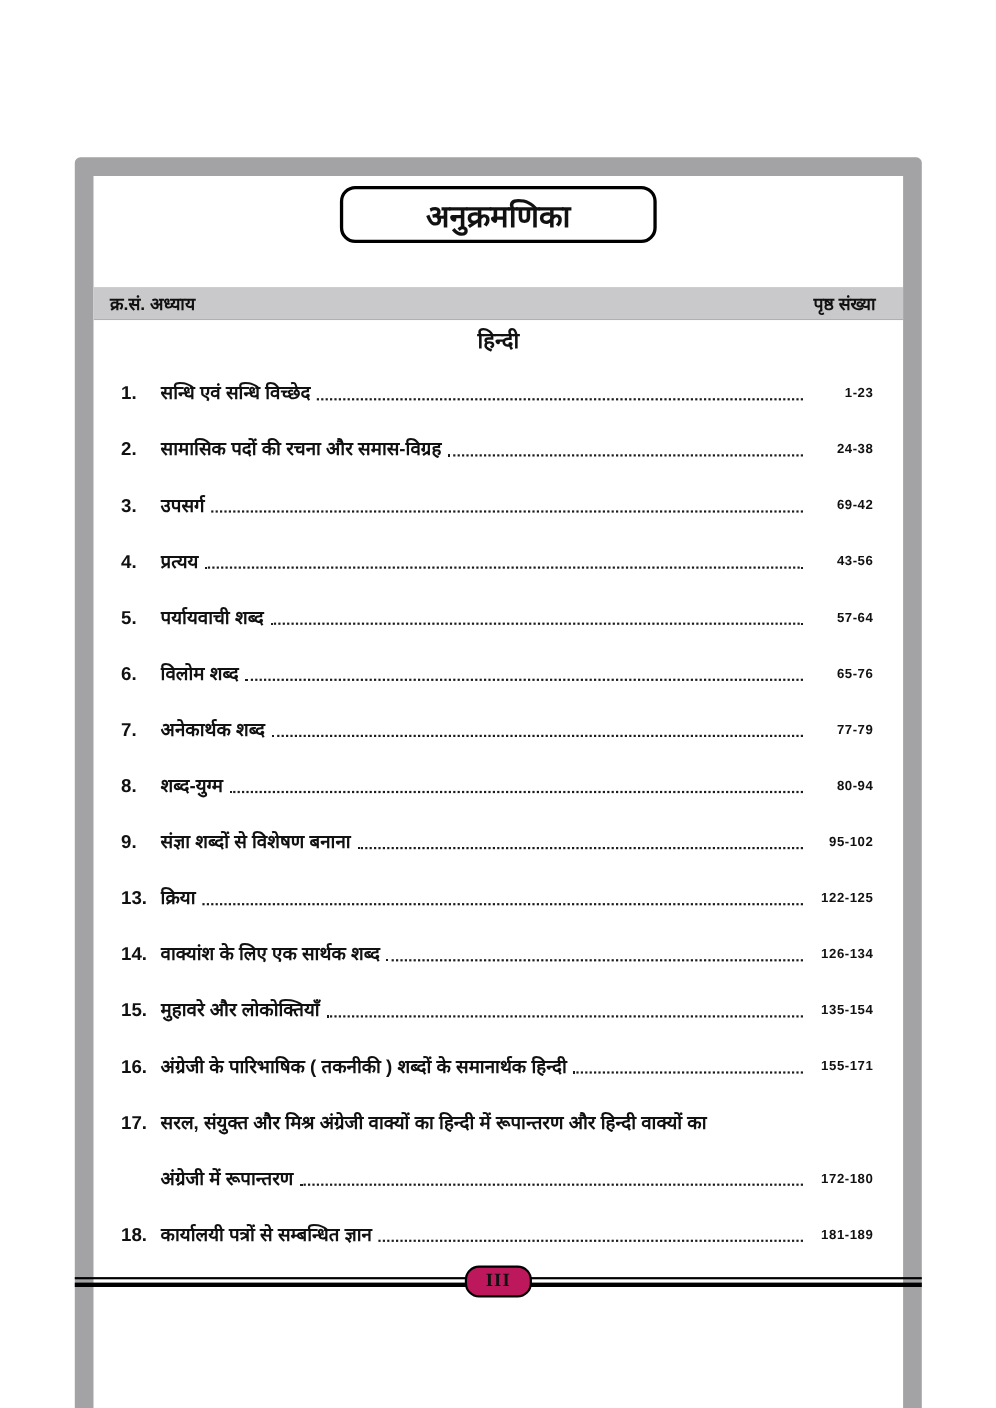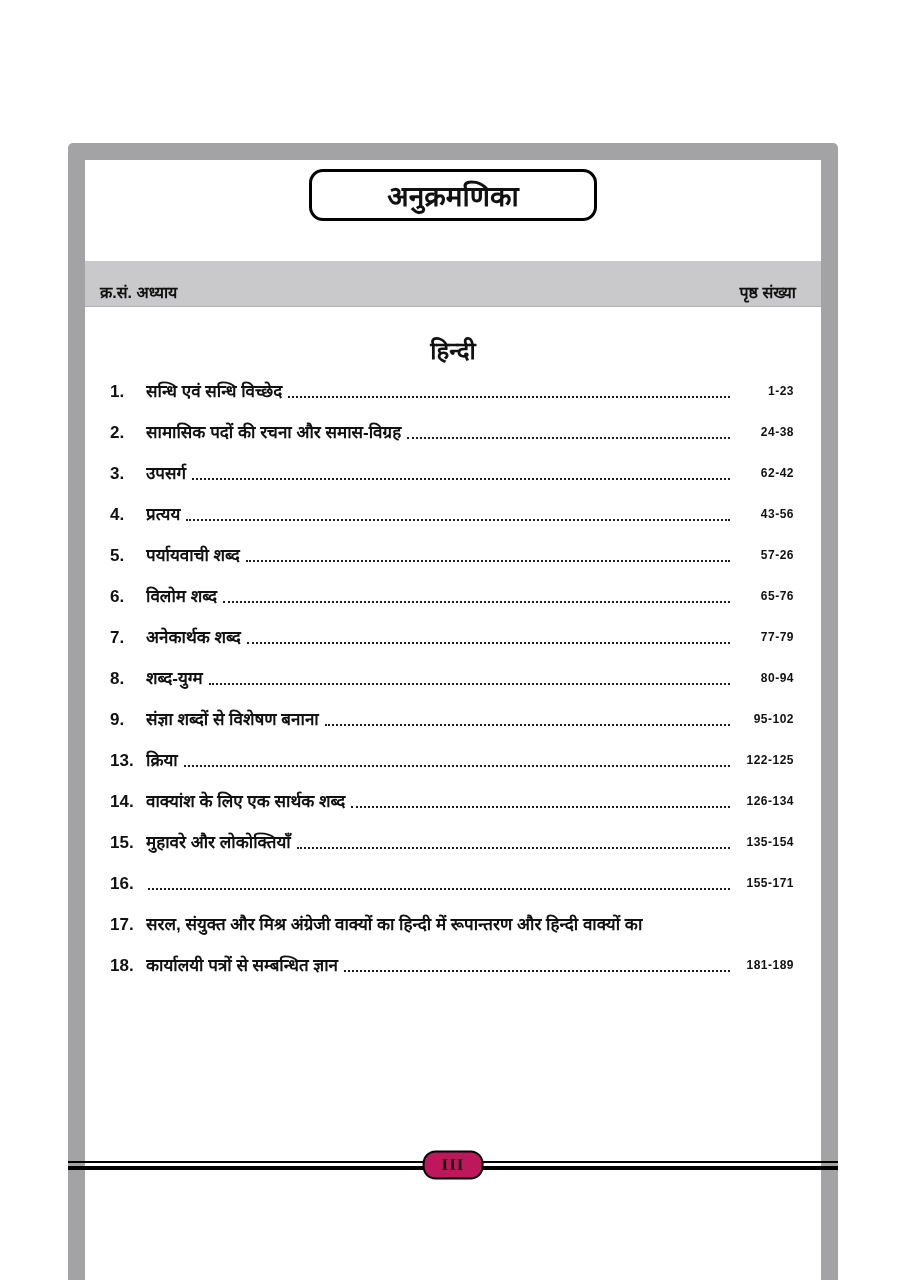--- a/index.html
+++ b/index.html
@@ -36,45 +36,45 @@
     font-size: 28px; font-weight: 700;
     background: #fff;
   }
 
   
   .col-bar {
     margin-top: 40px;
     height: 30px;
     background: #c9c9cb;
     display: flex; align-items: center; justify-content: space-between;
-    padding: 16px 25px 0 15px;
+    padding: 0 25px 0 15px;
     font-size: 16px; font-weight: 700;
     box-shadow: 0 -1px 0 #b0b0b2 inset;
   }
 
   .section-heading {
-    margin-top: 26px;
+    margin-top: 4px;
     text-align: center;
-    font-size: 24px; font-weight: 700;
+    font-size: 20px; font-weight: 700;
   }
 
   
   .toc-list {
     padding: 14px 27px 0 25px;
   }
   .toc-row {
     display: flex;
     align-items: flex-end;
     margin-bottom: 18px;
     font-size: 17px; font-weight: 700;
     line-height: 23px;
     white-space: nowrap;
   }
   .toc-row .num  { flex: 0 0 36px; }
-  .toc-row .title { flex: 0 1 auto; padding-right: 4px; overflow: hidden; }
+  .toc-row .title { flex: 0 1 auto; padding-right: 4px; overflow: hidden; margin-top: 10px; }
   .toc-row .leader {
     flex: 1 1 20px; min-width: 12px;
     border-bottom: 2px dotted #1c1c1c;
     margin: 0 8px 5px 2px;
     align-self: flex-end;
   }
   .toc-row .pages { flex: 0 0 auto; min-width: 56px; text-align: right; font-size: 12px; letter-spacing: 0.5px; }
 
   
   .footer-rule {
@@ -125,35 +125,35 @@
     <span class="num">2.</span>
     <span class="title">सामासिक पदों की रचना और समास-विग्रह</span>
     <span class="leader"></span>
     <span class="pages">24-38</span>
   </div>
 
   <div class="toc-row">
     <span class="num">3.</span>
     <span class="title">उपसर्ग</span>
     <span class="leader"></span>
-    <span class="pages">62-42</span>
+    <span class="pages">69-42</span>
   </div>
 
   <div class="toc-row">
     <span class="num">4.</span>
     <span class="title">प्रत्यय</span>
     <span class="leader"></span>
     <span class="pages">43-56</span>
   </div>
 
   <div class="toc-row">
     <span class="num">5.</span>
     <span class="title">पर्यायवाची शब्द</span>
     <span class="leader"></span>
-    <span class="pages">57-26</span>
+    <span class="pages">57-64</span>
   </div>
 
   <div class="toc-row">
     <span class="num">6.</span>
     <span class="title">विलोम शब्द</span>
     <span class="leader"></span>
     <span class="pages">65-76</span>
   </div>
 
   <div class="toc-row">
@@ -196,30 +196,37 @@
 
   <div class="toc-row">
     <span class="num">15.</span>
     <span class="title">मुहावरे और लोकोक्तियाँ</span>
     <span class="leader"></span>
     <span class="pages">135-154</span>
   </div>
 
   <div class="toc-row">
     <span class="num">16.</span>
+    <span class="title">अंग्रेजी के पारिभाषिक ( तकनीकी ) शब्दों के समानार्थक हिन्दी</span>
     <span class="leader"></span>
     <span class="pages">155-171</span>
   </div>
 
   <div class="toc-row no-pages">
     <span class="num">17.</span>
     <span class="title">सरल, संयुक्त और मिश्र अंग्रेजी वाक्यों का हिन्दी में रूपान्तरण और हिन्दी वाक्यों का</span>
 
   </div>
 
+  <div class="toc-row">
+    <span class="num"></span>
+    <span class="title">अंग्रेजी में रूपान्तरण</span>
+    <span class="leader"></span>
+    <span class="pages">172-180</span>
+  </div>
 
   <div class="toc-row">
     <span class="num">18.</span>
     <span class="title">कार्यालयी पत्रों से सम्बन्धित ज्ञान</span>
     <span class="leader"></span>
     <span class="pages">181-189</span>
   </div>
 </div>
 
     </div>

